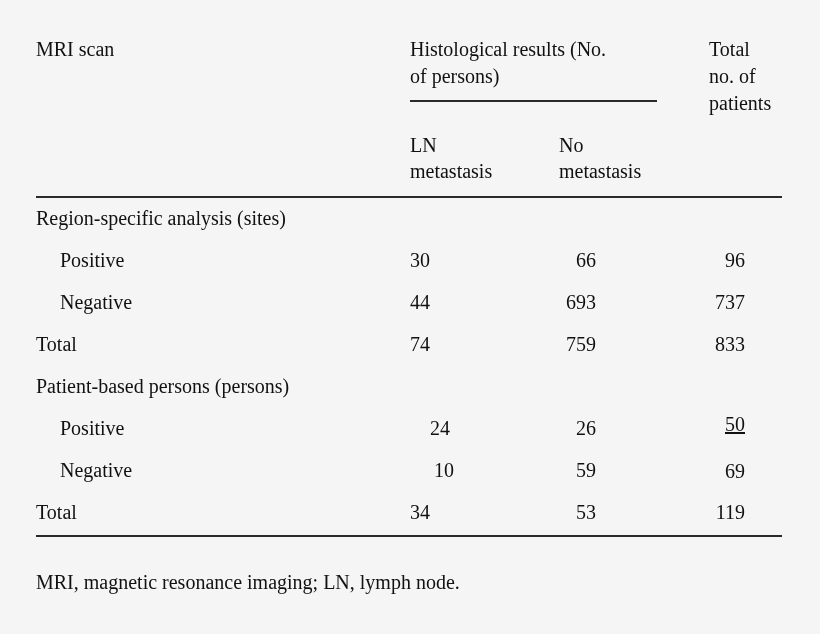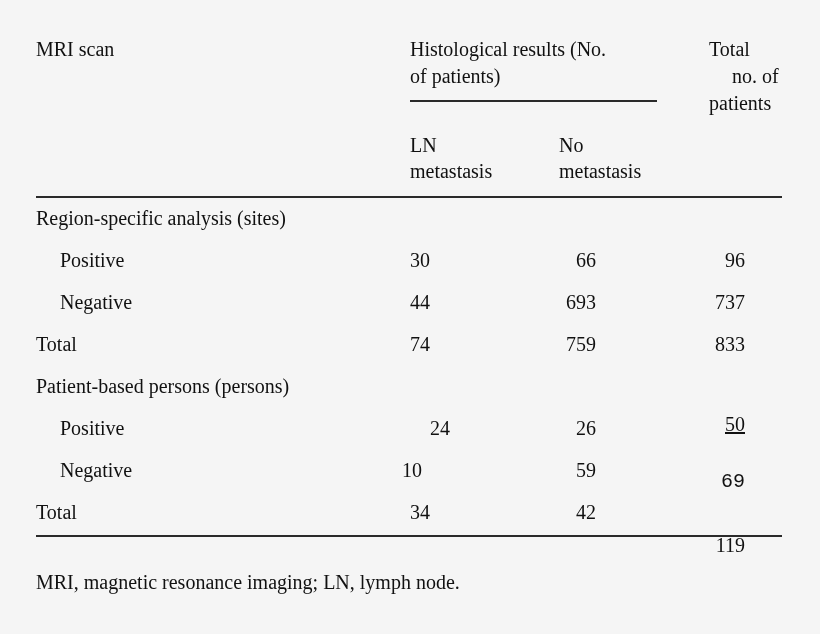--- a/index.html
+++ b/index.html
@@ -11,24 +11,24 @@
     .r { text-align:right; }
     .rule { position:absolute; height:1.5px; background:#2a2a2a; }
   </style>
 </head>
 <body>
 
 <div>
 
   <div class="t" style="left:36px;top:37px;">MRI scan</div>
   <div class="t" style="left:410px;top:37px;">Histological results (No.</div>
-  <div class="t" style="left:410px;top:64px;">of patients)</div>
+  <div class="t" style="left:410px;top:64px;">of persons)</div>
   <div class="rule" style="left:410px;top:100px;width:247px;"></div>
   <div class="t" style="left:709px;top:37px;">Total</div>
-  <div class="t" style="left:709px;top:64px;margin-left:23px;">no. of</div>
+  <div class="t" style="left:709px;top:64px;">no. of</div>
   <div class="t" style="left:709px;top:91px;">patients</div>
   <div class="t" style="left:410px;top:133px;">LN</div>
   <div class="t" style="left:410px;top:159px;">metastasis</div>
   <div class="t" style="left:559px;top:133px;">No</div>
   <div class="t" style="left:559px;top:159px;">metastasis</div>
   <div class="rule" style="left:36px;top:196px;width:746px;"></div>
 
   <div class="t" style="left:36px;top:206px;">Region-specific analysis (sites)</div>
 
   <div>
@@ -53,27 +53,27 @@
   <div class="t" style="left:36px;top:374px;">Patient-based persons (persons)</div>
 
   <div>
     <div class="t" style="left:60px;top:416px;">Positive</div>
     <div class="t" style="left:410px;top:416px;margin-left:20px;">24</div>
     <div class="t r" style="left:540px;width:56px;top:416px;">26</div>
     <div class="t r" style="left:690px;width:55px;top:412px;text-decoration:underline;">50</div>
   </div>
   <div>
     <div class="t" style="left:60px;top:458px;">Negative</div>
-    <div class="t" style="left:402px;top:458px;">10</div>
+    <div class="t" style="left:434px;top:458px;">10</div>
     <div class="t r" style="left:540px;width:56px;top:458px;">59</div>
-    <div class="t r" style="left:690px;width:55px;top:470px;font-family:Liberation Mono, monospace;">69</div>
+    <div class="t r" style="left:690px;width:55px;top:459px;">69</div>
   </div>
   <div>
     <div class="t" style="left:36px;top:500px;">Total</div>
     <div class="t" style="left:410px;top:500px;">34</div>
-    <div class="t r" style="left:540px;width:56px;top:500px;">42</div>
-    <div class="t r" style="left:690px;width:55px;top:500px;margin-top:33px;">119</div>
+    <div class="t r" style="left:540px;width:56px;top:500px;">53</div>
+    <div class="t r" style="left:690px;width:55px;top:500px;">119</div>
   </div>
 
   <div class="rule" style="left:36px;top:535px;width:746px;"></div>
 
   <div class="t" style="left:36px;top:570px;">MRI, magnetic resonance imaging; LN, lymph node.</div>
 </div>
 
 </body></html>

